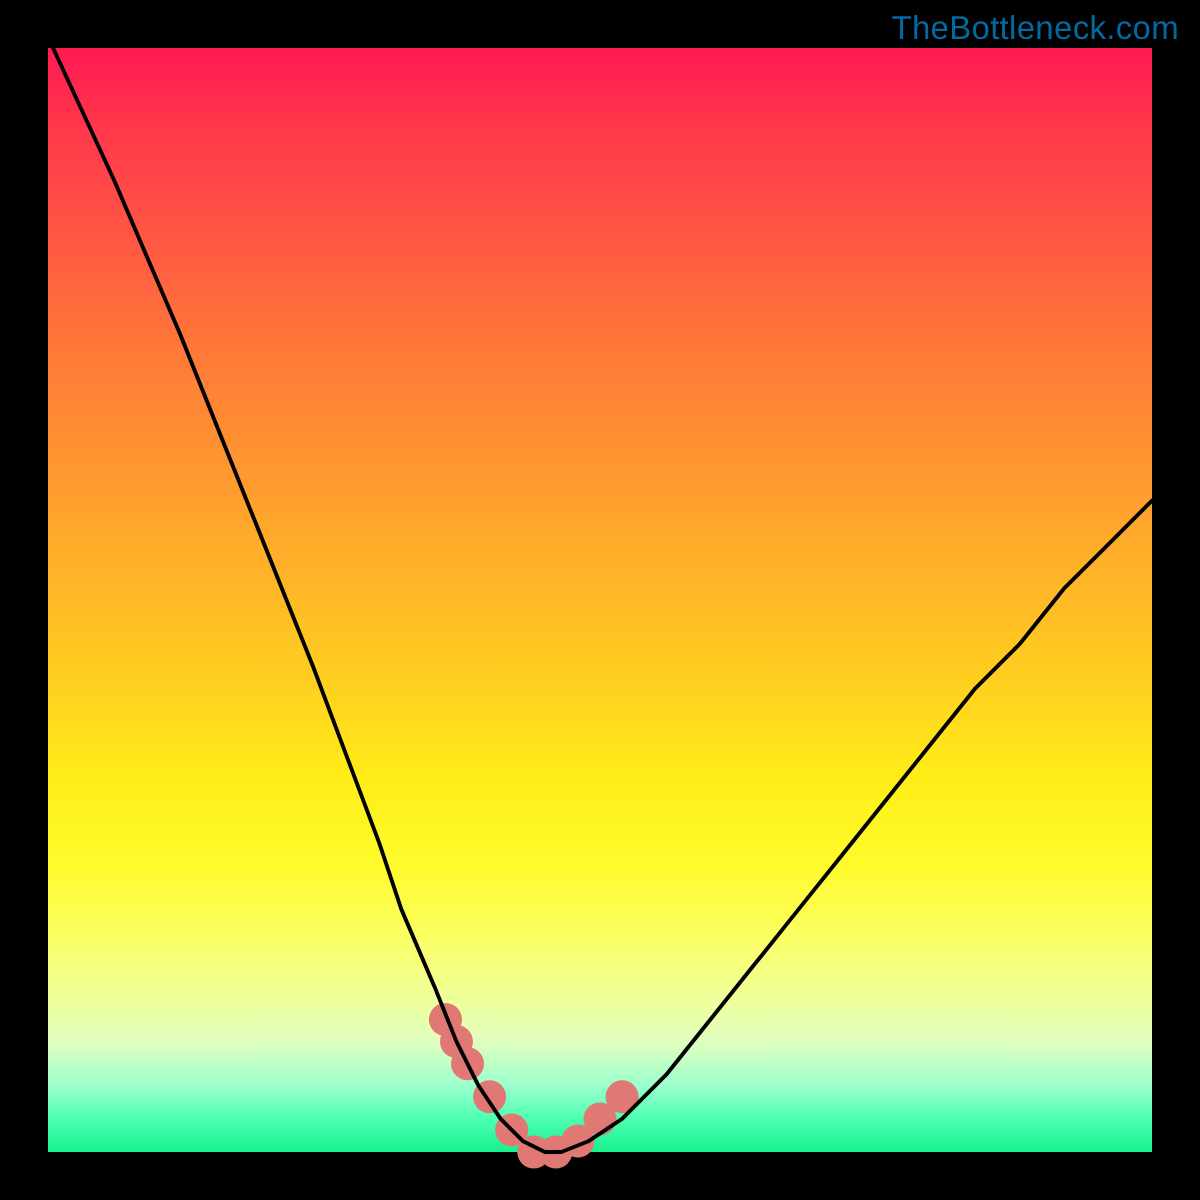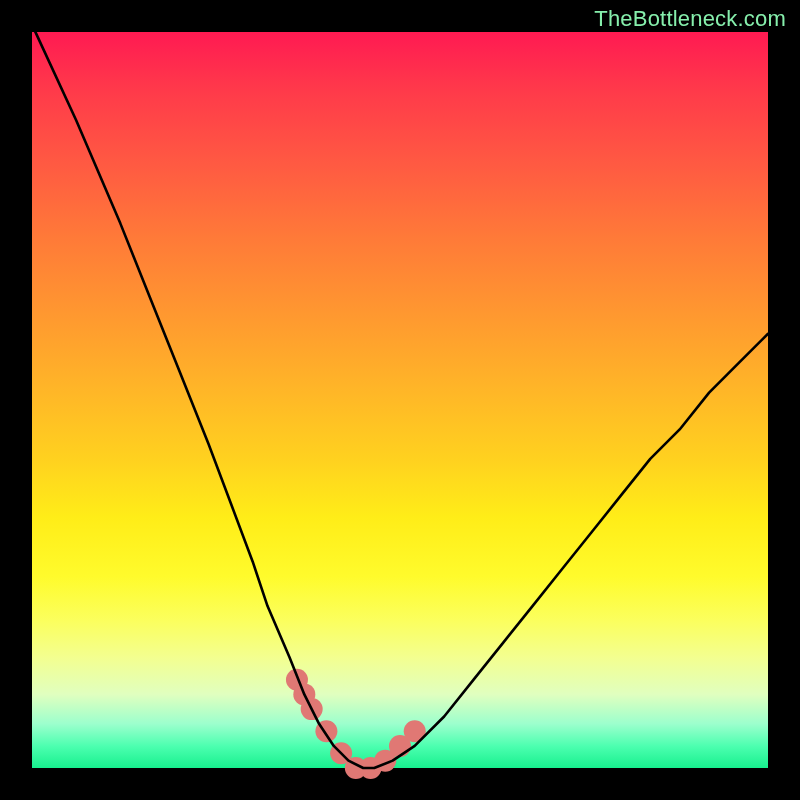--- a/index.html
+++ b/index.html
@@ -47,21 +47,21 @@
     left: 0;
     top: 0;
     width: 736px;
     height: 736px;
     overflow: visible;
   }
   .watermark {
     position: absolute;
     top: 6px;
     right: 14px;
-    color: #86efac;
+    color: #0369a1;
     font-size: 22px;
     font-weight: 500;
     letter-spacing: 0.2px;
     user-select: none;
     pointer-events: none;
   }
 </style>
 </head>
 <body>
 

